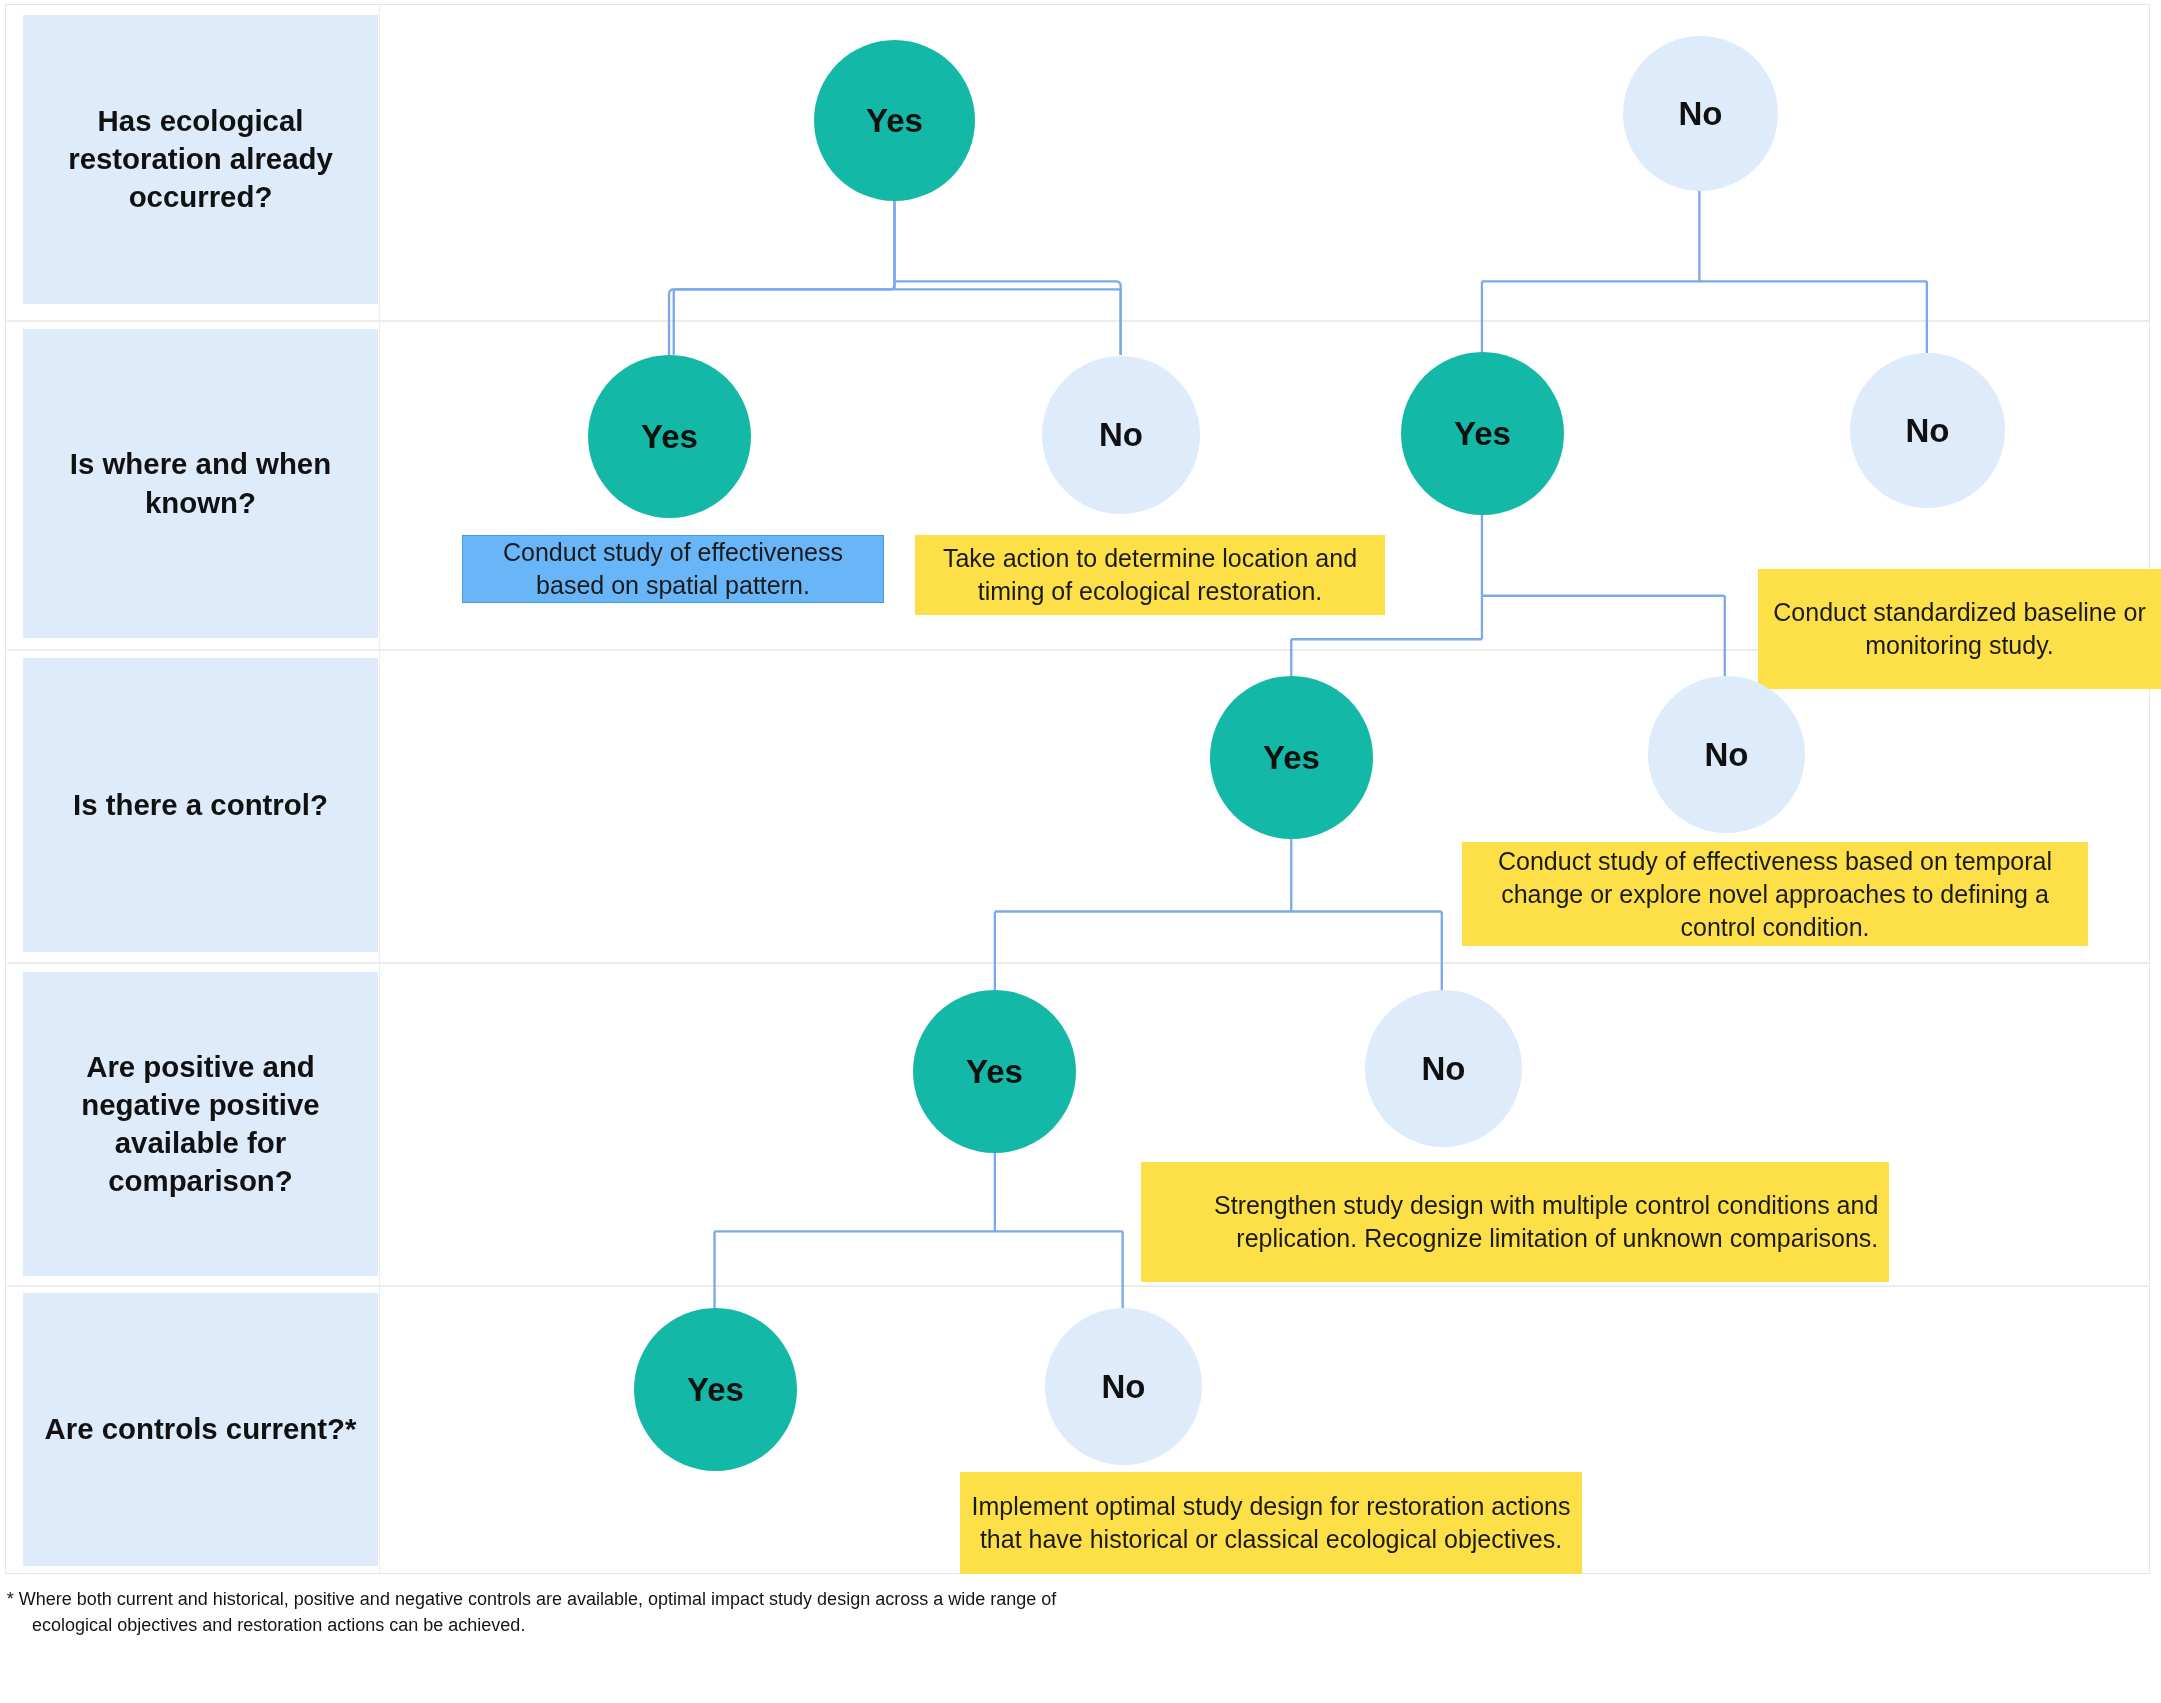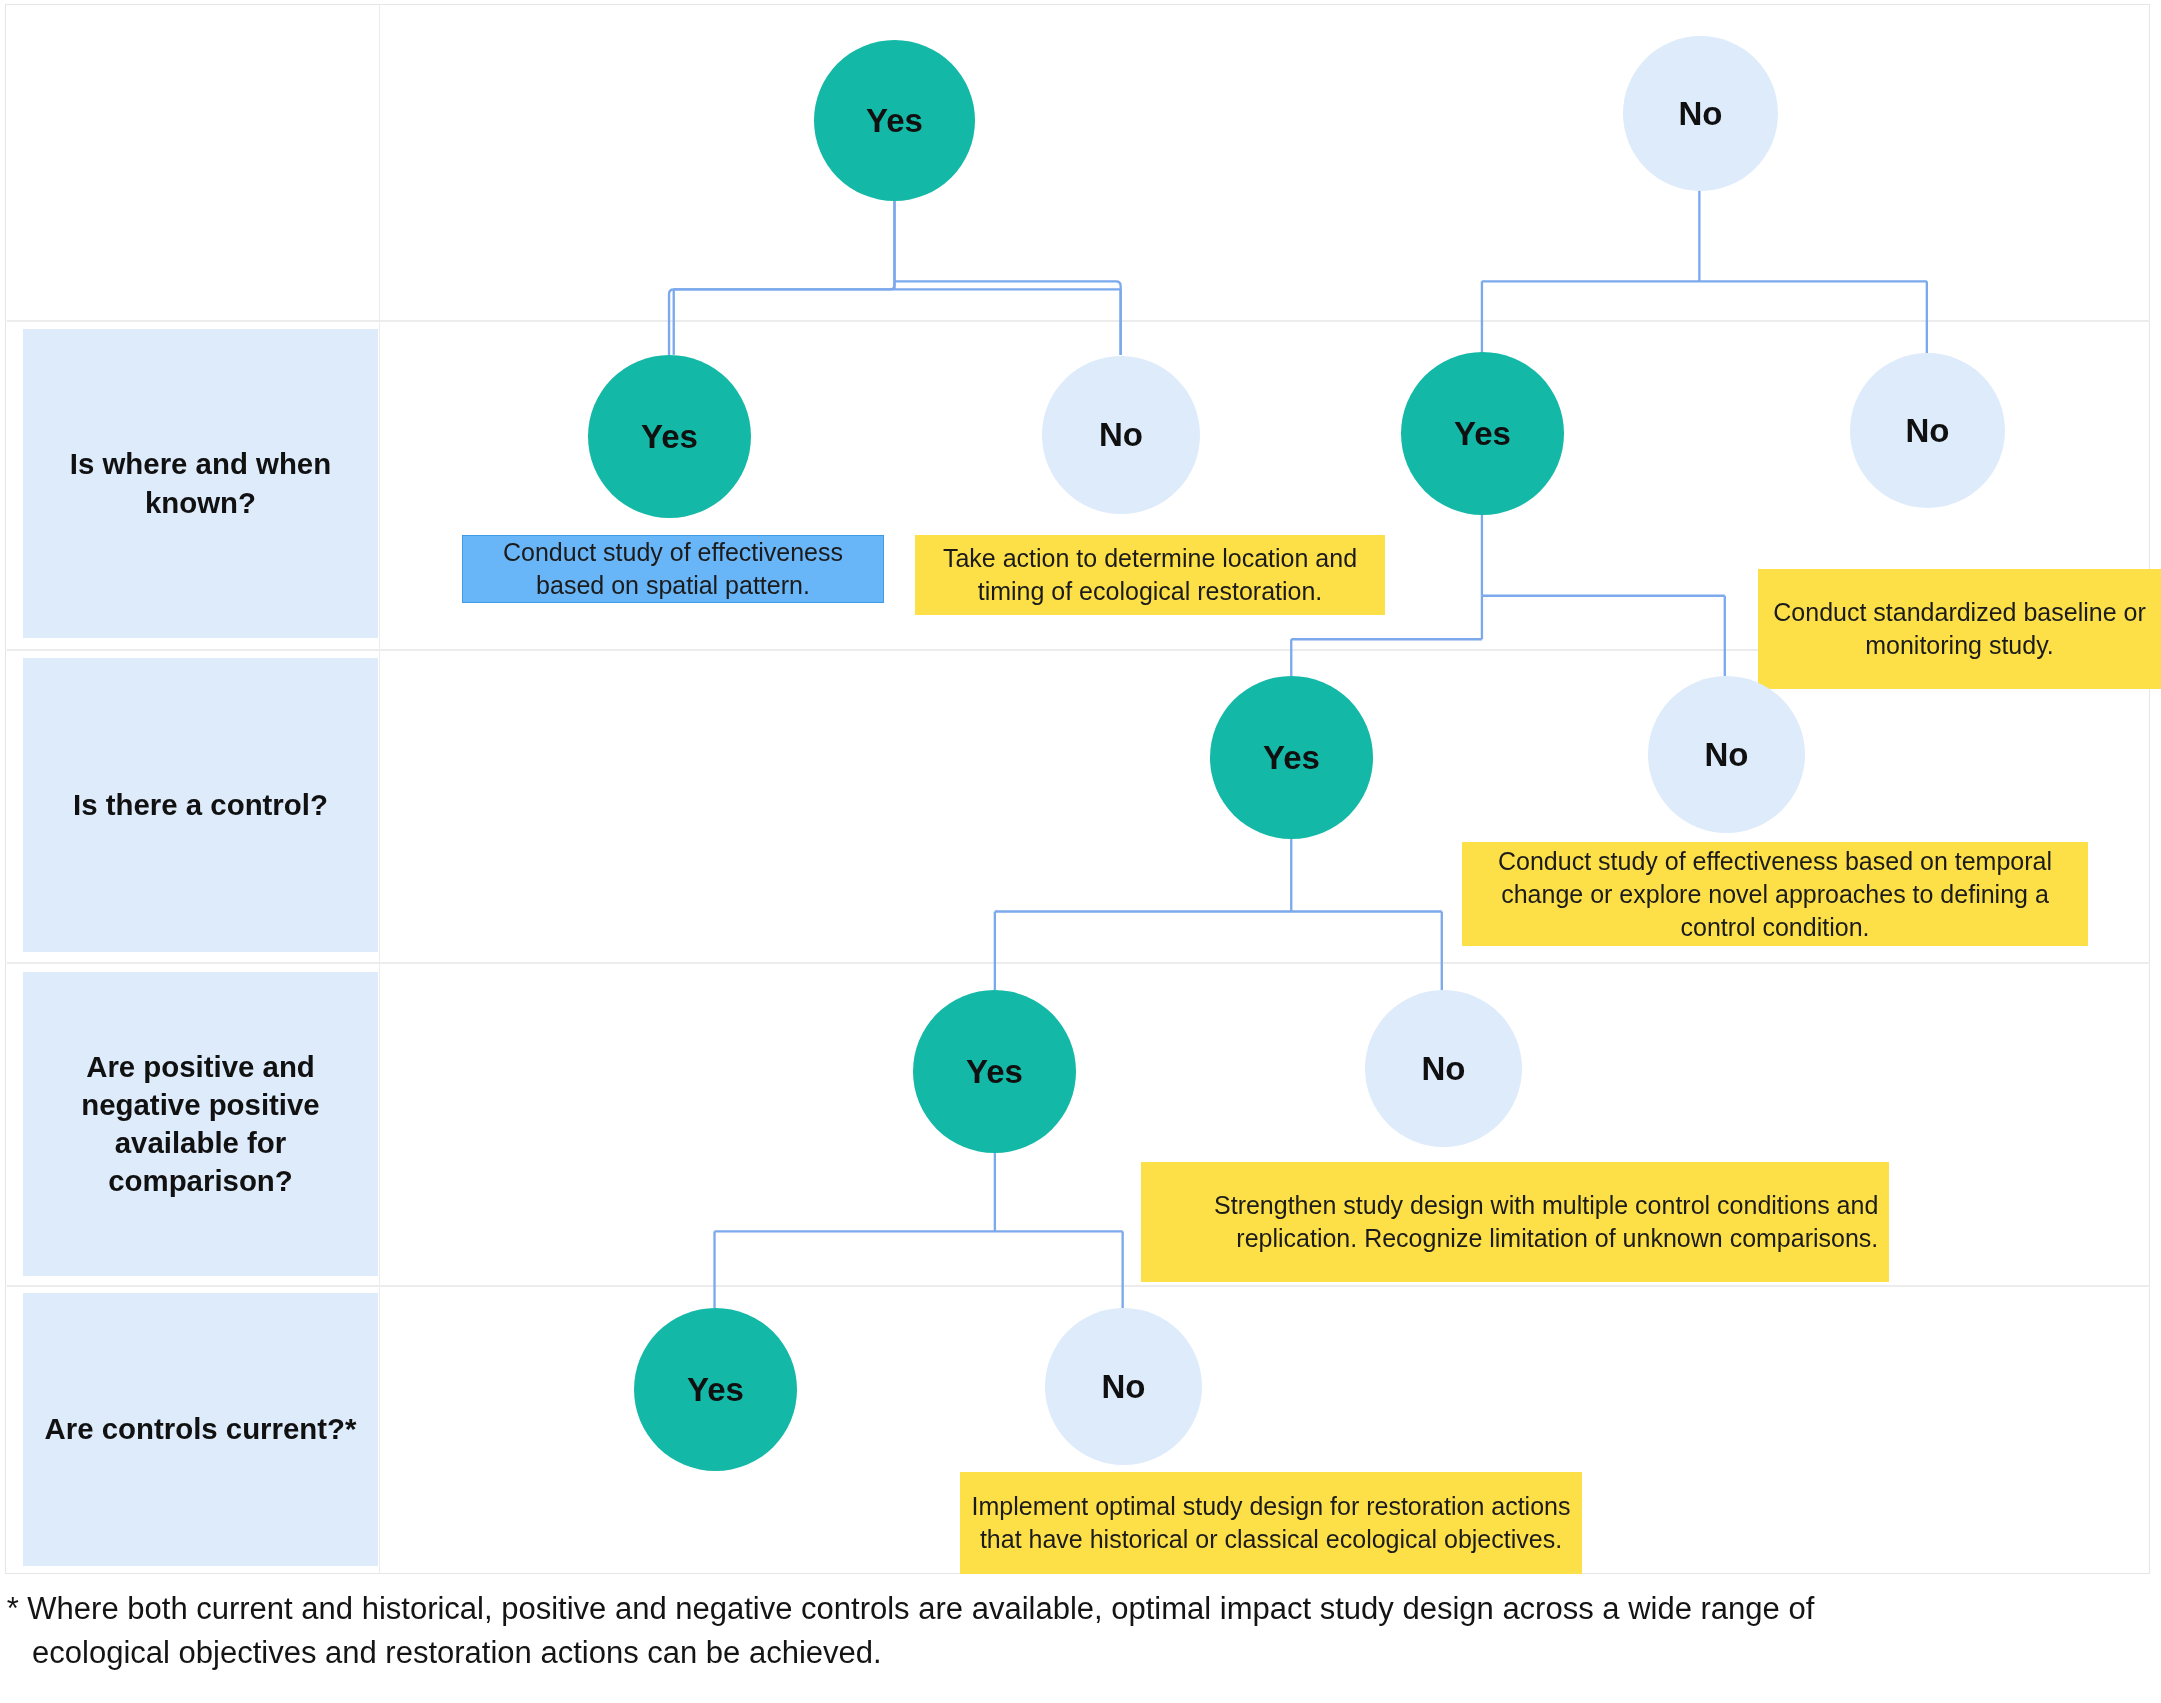--- a/index.html
+++ b/index.html
@@ -63,21 +63,21 @@
     padding:6.7px 10.7px;
   }
   .outcome.strong{background:#68b5f8;border:1.3px solid #3f9ae8;}
   .outcome.soft{background:#fde047;}
   
   #wires{position:absolute;left:0;top:0;width:2161px;height:1704px;pointer-events:none;}
   #wires path{fill:none;stroke:#7ba9ec;stroke-width:3.5;}
   
   .footnote{
     position:absolute;left:6.7px;top:1587px;width:2088px;
-    font-size:31px;line-height:1.42;color:#141414;
+    font-size:18px;line-height:1.42;color:#141414;
   }
   .footnote .fn-line{display:block;}
   .footnote .fn-line.indent{padding-left:25.4px;}
 </style>
 </head>
 <body>
 
 <div id="stage">
 
   <div class="frame"></div>
@@ -114,20 +114,21 @@
     <path d="M1487,1362 L2155,1362"></path>
     <path d="M1487,1362 L1487,1480"></path>
     <path d="M2155,1362 L2155,1480"></path>
 
     <path d="M1487,1678 L1487,1840"></path>
     <path d="M1068,1840 L1678,1840"></path>
     <path d="M1068,1840 L1068,1955"></path>
     <path d="M1678,1840 L1678,1955"></path>
   </svg>
 
+  <div class="label-cell" style="top:14.7px;height:289px;">Has ecological restoration already occurred?</div>
   <div class="label-cell" style="top:329px;height:309px;">Is where and when known?</div>
   <div class="label-cell" style="top:658px;height:294px;">Is there a control?</div>
   <div class="label-cell" style="top:972px;height:304px;">Are positive and negative positive available for comparison?</div>
   <div class="label-cell" style="top:1293px;height:273px;">Are controls current?*</div>
 
   <div class="node yes" style="left:814px;top:40px;width:161px;height:161px;font-size:33px;">
     <span>Yes</span>
   </div>
   <div class="node no" style="left:1623px;top:36px;width:155px;height:155px;font-size:33px;">
     <span>No</span>

